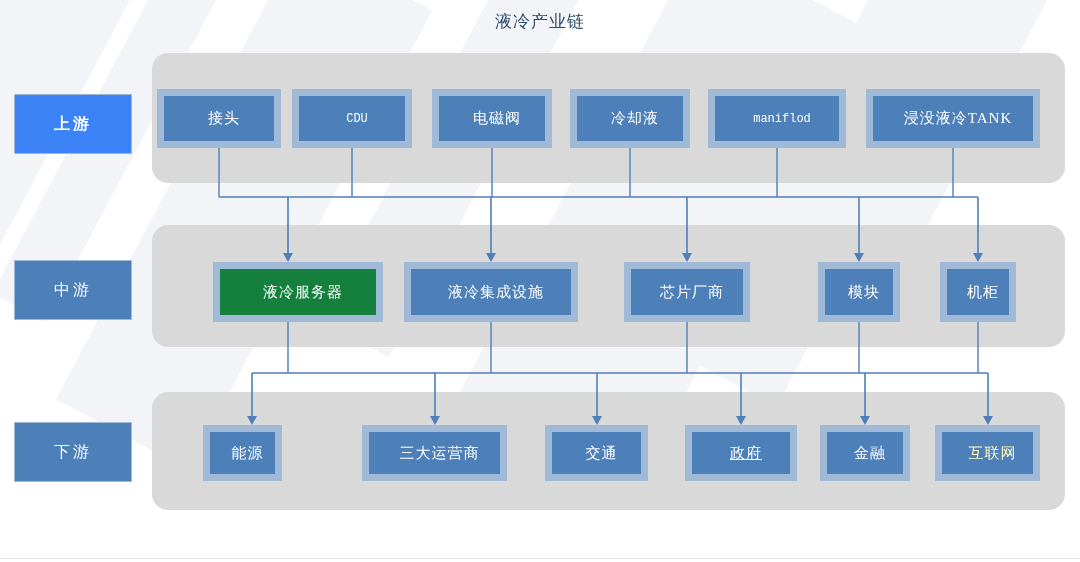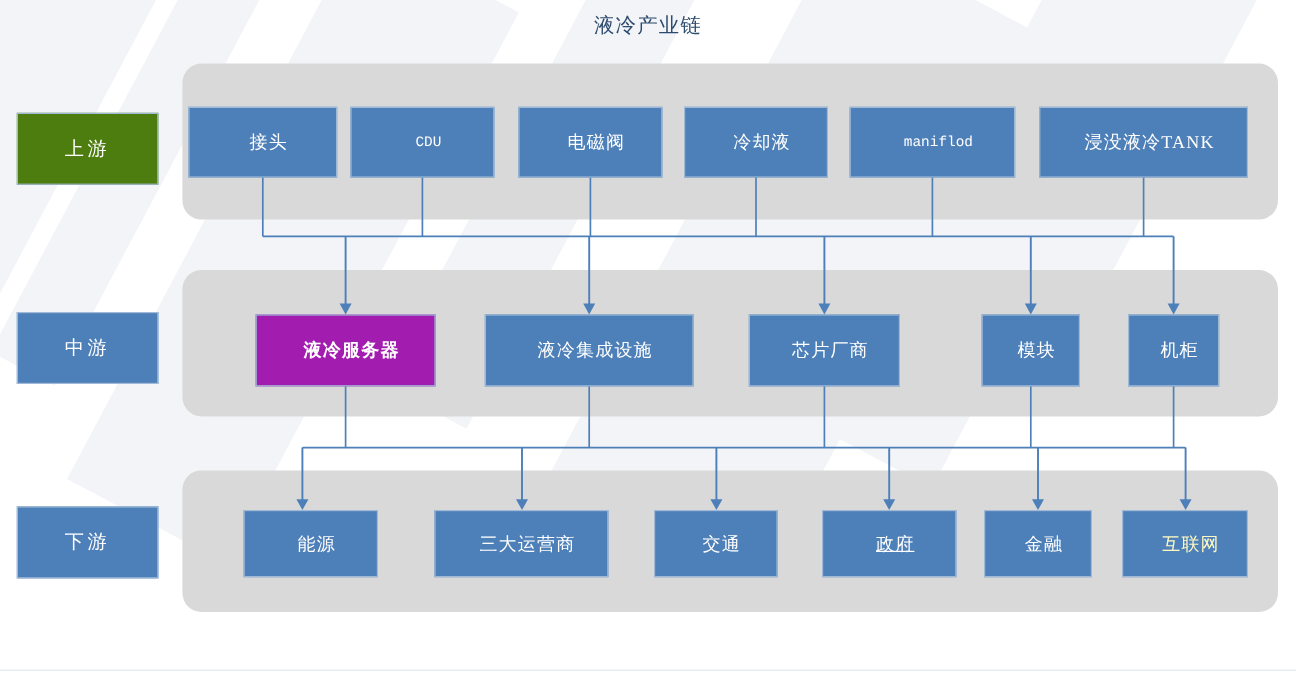--- a/index.html
+++ b/index.html
@@ -42,21 +42,21 @@
     background:#4d7fb8;border:1px solid #9fb9d6;
     color:#ffffff;
     display:flex;align-items:center;justify-content:center;
     font-size:16px;letter-spacing:3px;
     font-family:"Liberation Serif","DejaVu Serif",serif;
   }
 
   
   .node{
     position:absolute;
-    background:#4d7fb8;border:1px solid #404040;
+    background:#4d7fb8;border:7px solid #404040;
     color:#ffffff;
     display:flex;align-items:center;justify-content:center;
     font-size:15px;letter-spacing:1px;
     font-family:"Liberation Serif","DejaVu Serif",serif;
     white-space:nowrap;text-align:center;
     box-sizing:border-box;
     padding-left:10px;
   }
   .node.mono{
     font-family:"Liberation Mono","DejaVu Sans Mono",monospace;
@@ -95,37 +95,37 @@
   </div>
 
 <div id="canvas">
 
   <div id="chart-title">液冷产业链</div>
 
   <div class="band" id="band0" style="left: 152px; top: 53px; width: 913px; height: 130px; background: rgb(217, 217, 217);"></div>
   <div class="band" id="band1" style="left: 152px; top: 225px; width: 913px; height: 122px; background: rgb(217, 217, 217);"></div>
   <div class="band" id="band2" style="left: 152px; top: 392px; width: 913px; height: 118px; background: rgb(217, 217, 217);"></div>
 
-  <div class="stage-label" id="stage0" style="left: 14px; top: 94px; width: 116px; height: 58px; background: #4d7c0f; border-color: rgb(159, 185, 214); color: rgb(255, 255, 255);">上游</div>
+  <div class="stage-label" id="stage0" style="left: 14px; top: 94px; width: 116px; height: 58px; background: #3b82f6; border-color: rgb(159, 185, 214); color: rgb(255, 255, 255); font-weight: bold;">上游</div>
   <div class="stage-label" id="stage1" style="left: 14px; top: 260px; width: 116px; height: 58px; background: rgb(77, 127, 184); border-color: rgb(159, 185, 214); color: rgb(255, 255, 255);">中游</div>
   <div class="stage-label" id="stage2" style="left: 14px; top: 422px; width: 116px; height: 58px; background: rgb(77, 127, 184); border-color: rgb(159, 185, 214); color: rgb(255, 255, 255);">下游</div>
 
   <div id="nodes-layer">
       <div class="node" style="left: 157px; top: 89px; width: 124px; height: 59px; background: rgb(77, 127, 184); border-color: rgb(159, 185, 214); color: rgb(255, 255, 255);">接头</div>
       <div class="node mono" style="left: 292px; top: 89px; width: 120px; height: 59px; background: rgb(77, 127, 184); border-color: rgb(159, 185, 214); color: rgb(255, 255, 255);">CDU</div>
       <div class="node" style="left: 432px; top: 89px; width: 120px; height: 59px; background: rgb(77, 127, 184); border-color: rgb(159, 185, 214); color: rgb(255, 255, 255);">电磁阀</div>
       <div class="node" style="left: 570px; top: 89px; width: 120px; height: 59px; background: rgb(77, 127, 184); border-color: rgb(159, 185, 214); color: rgb(255, 255, 255);">冷却液</div>
       <div class="node mono" style="left: 708px; top: 89px; width: 138px; height: 59px; background: rgb(77, 127, 184); border-color: rgb(159, 185, 214); color: rgb(255, 255, 255);">maniflod</div>
       <div class="node" style="left: 866px; top: 89px; width: 174px; height: 59px; background: rgb(77, 127, 184); border-color: rgb(159, 185, 214); color: rgb(255, 255, 255);">浸没液冷TANK</div>
-      <div class="node" style="left: 213px; top: 262px; width: 150px; height: 60px; background: #a21caf; border-color: rgb(159, 185, 214); color: rgb(255, 255, 255); font-weight: bold;">液冷服务器</div>
+      <div class="node" style="left: 213px; top: 262px; width: 170px; height: 60px; background: #15803d; border-color: rgb(159, 185, 214); color: rgb(255, 255, 255);">液冷服务器</div>
       <div class="node" style="left: 404px; top: 262px; width: 174px; height: 60px; background: rgb(77, 127, 184); border-color: rgb(159, 185, 214); color: rgb(255, 255, 255);">液冷集成设施</div>
       <div class="node" style="left: 624px; top: 262px; width: 126px; height: 60px; background: rgb(77, 127, 184); border-color: rgb(159, 185, 214); color: rgb(255, 255, 255);">芯片厂商</div>
       <div class="node" style="left: 818px; top: 262px; width: 82px; height: 60px; background: rgb(77, 127, 184); border-color: rgb(159, 185, 214); color: rgb(255, 255, 255);">模块</div>
       <div class="node" style="left: 940px; top: 262px; width: 76px; height: 60px; background: rgb(77, 127, 184); border-color: rgb(159, 185, 214); color: rgb(255, 255, 255);">机柜</div>
-      <div class="node" style="left: 203px; top: 425px; width: 112px; height: 56px; background: rgb(77, 127, 184); border-color: rgb(159, 185, 214); color: rgb(255, 255, 255);">能源</div>
+      <div class="node" style="left: 203px; top: 425px; width: 79px; height: 56px; background: rgb(77, 127, 184); border-color: rgb(159, 185, 214); color: rgb(255, 255, 255);">能源</div>
       <div class="node" style="left: 362px; top: 425px; width: 145px; height: 56px; background: rgb(77, 127, 184); border-color: rgb(159, 185, 214); color: rgb(255, 255, 255);">三大运营商</div>
       <div class="node" style="left: 545px; top: 425px; width: 103px; height: 56px; background: rgb(77, 127, 184); border-color: rgb(159, 185, 214); color: rgb(255, 255, 255);">交通</div>
       <div class="node" style="left: 685px; top: 425px; width: 112px; height: 56px; background: rgb(77, 127, 184); border-color: rgb(159, 185, 214); color: rgb(255, 255, 255); text-decoration: underline;">政府</div>
       <div class="node" style="left: 820px; top: 425px; width: 90px; height: 56px; background: rgb(77, 127, 184); border-color: rgb(159, 185, 214); color: rgb(255, 255, 255);">金融</div>
       <div class="node" style="left: 935px; top: 425px; width: 105px; height: 56px; background: rgb(77, 127, 184); border-color: rgb(159, 185, 214); color: #fef9c3;">互联网</div>
     </div>
 
   <svg id="connectors" viewBox="0 0 1080 562" xmlns="http://www.w3.org/2000/svg">
       <line x1="219" y1="197" x2="978" y2="197" stroke="#4d7fb8" stroke-width="1.4"></line>
       <line x1="219" y1="148" x2="219" y2="197" stroke="#4d7fb8" stroke-width="1.4"></line>

